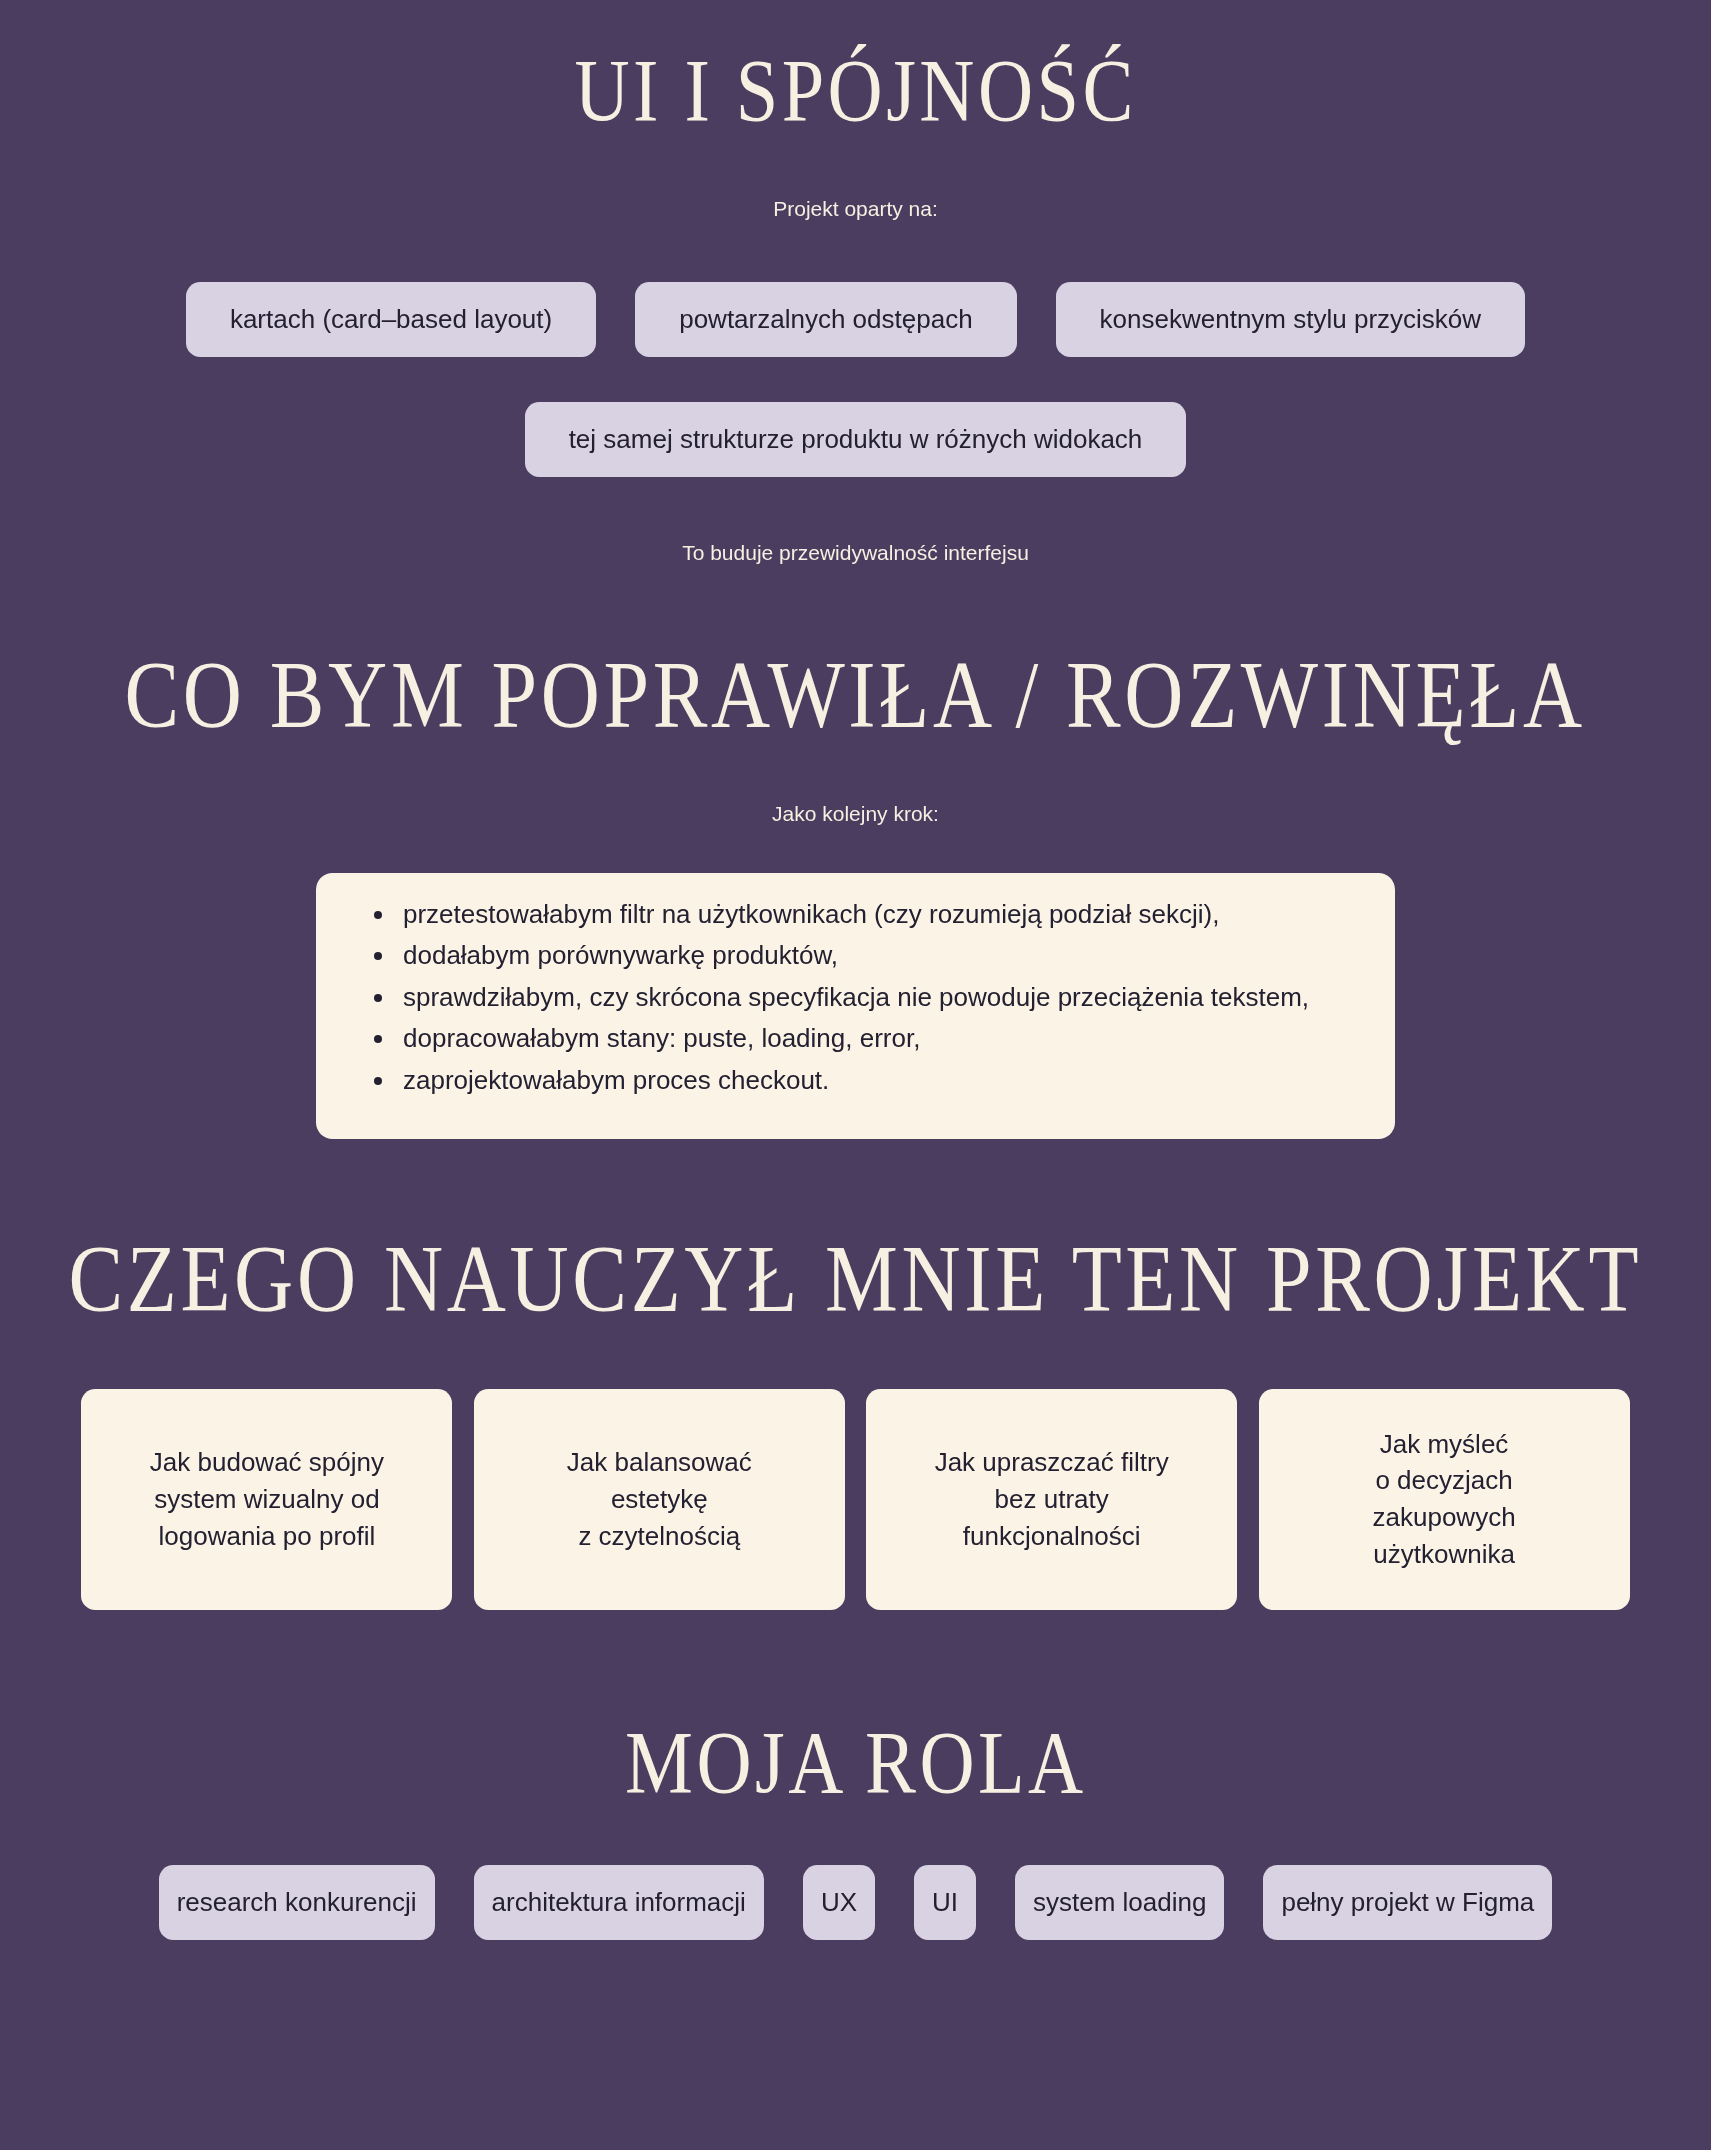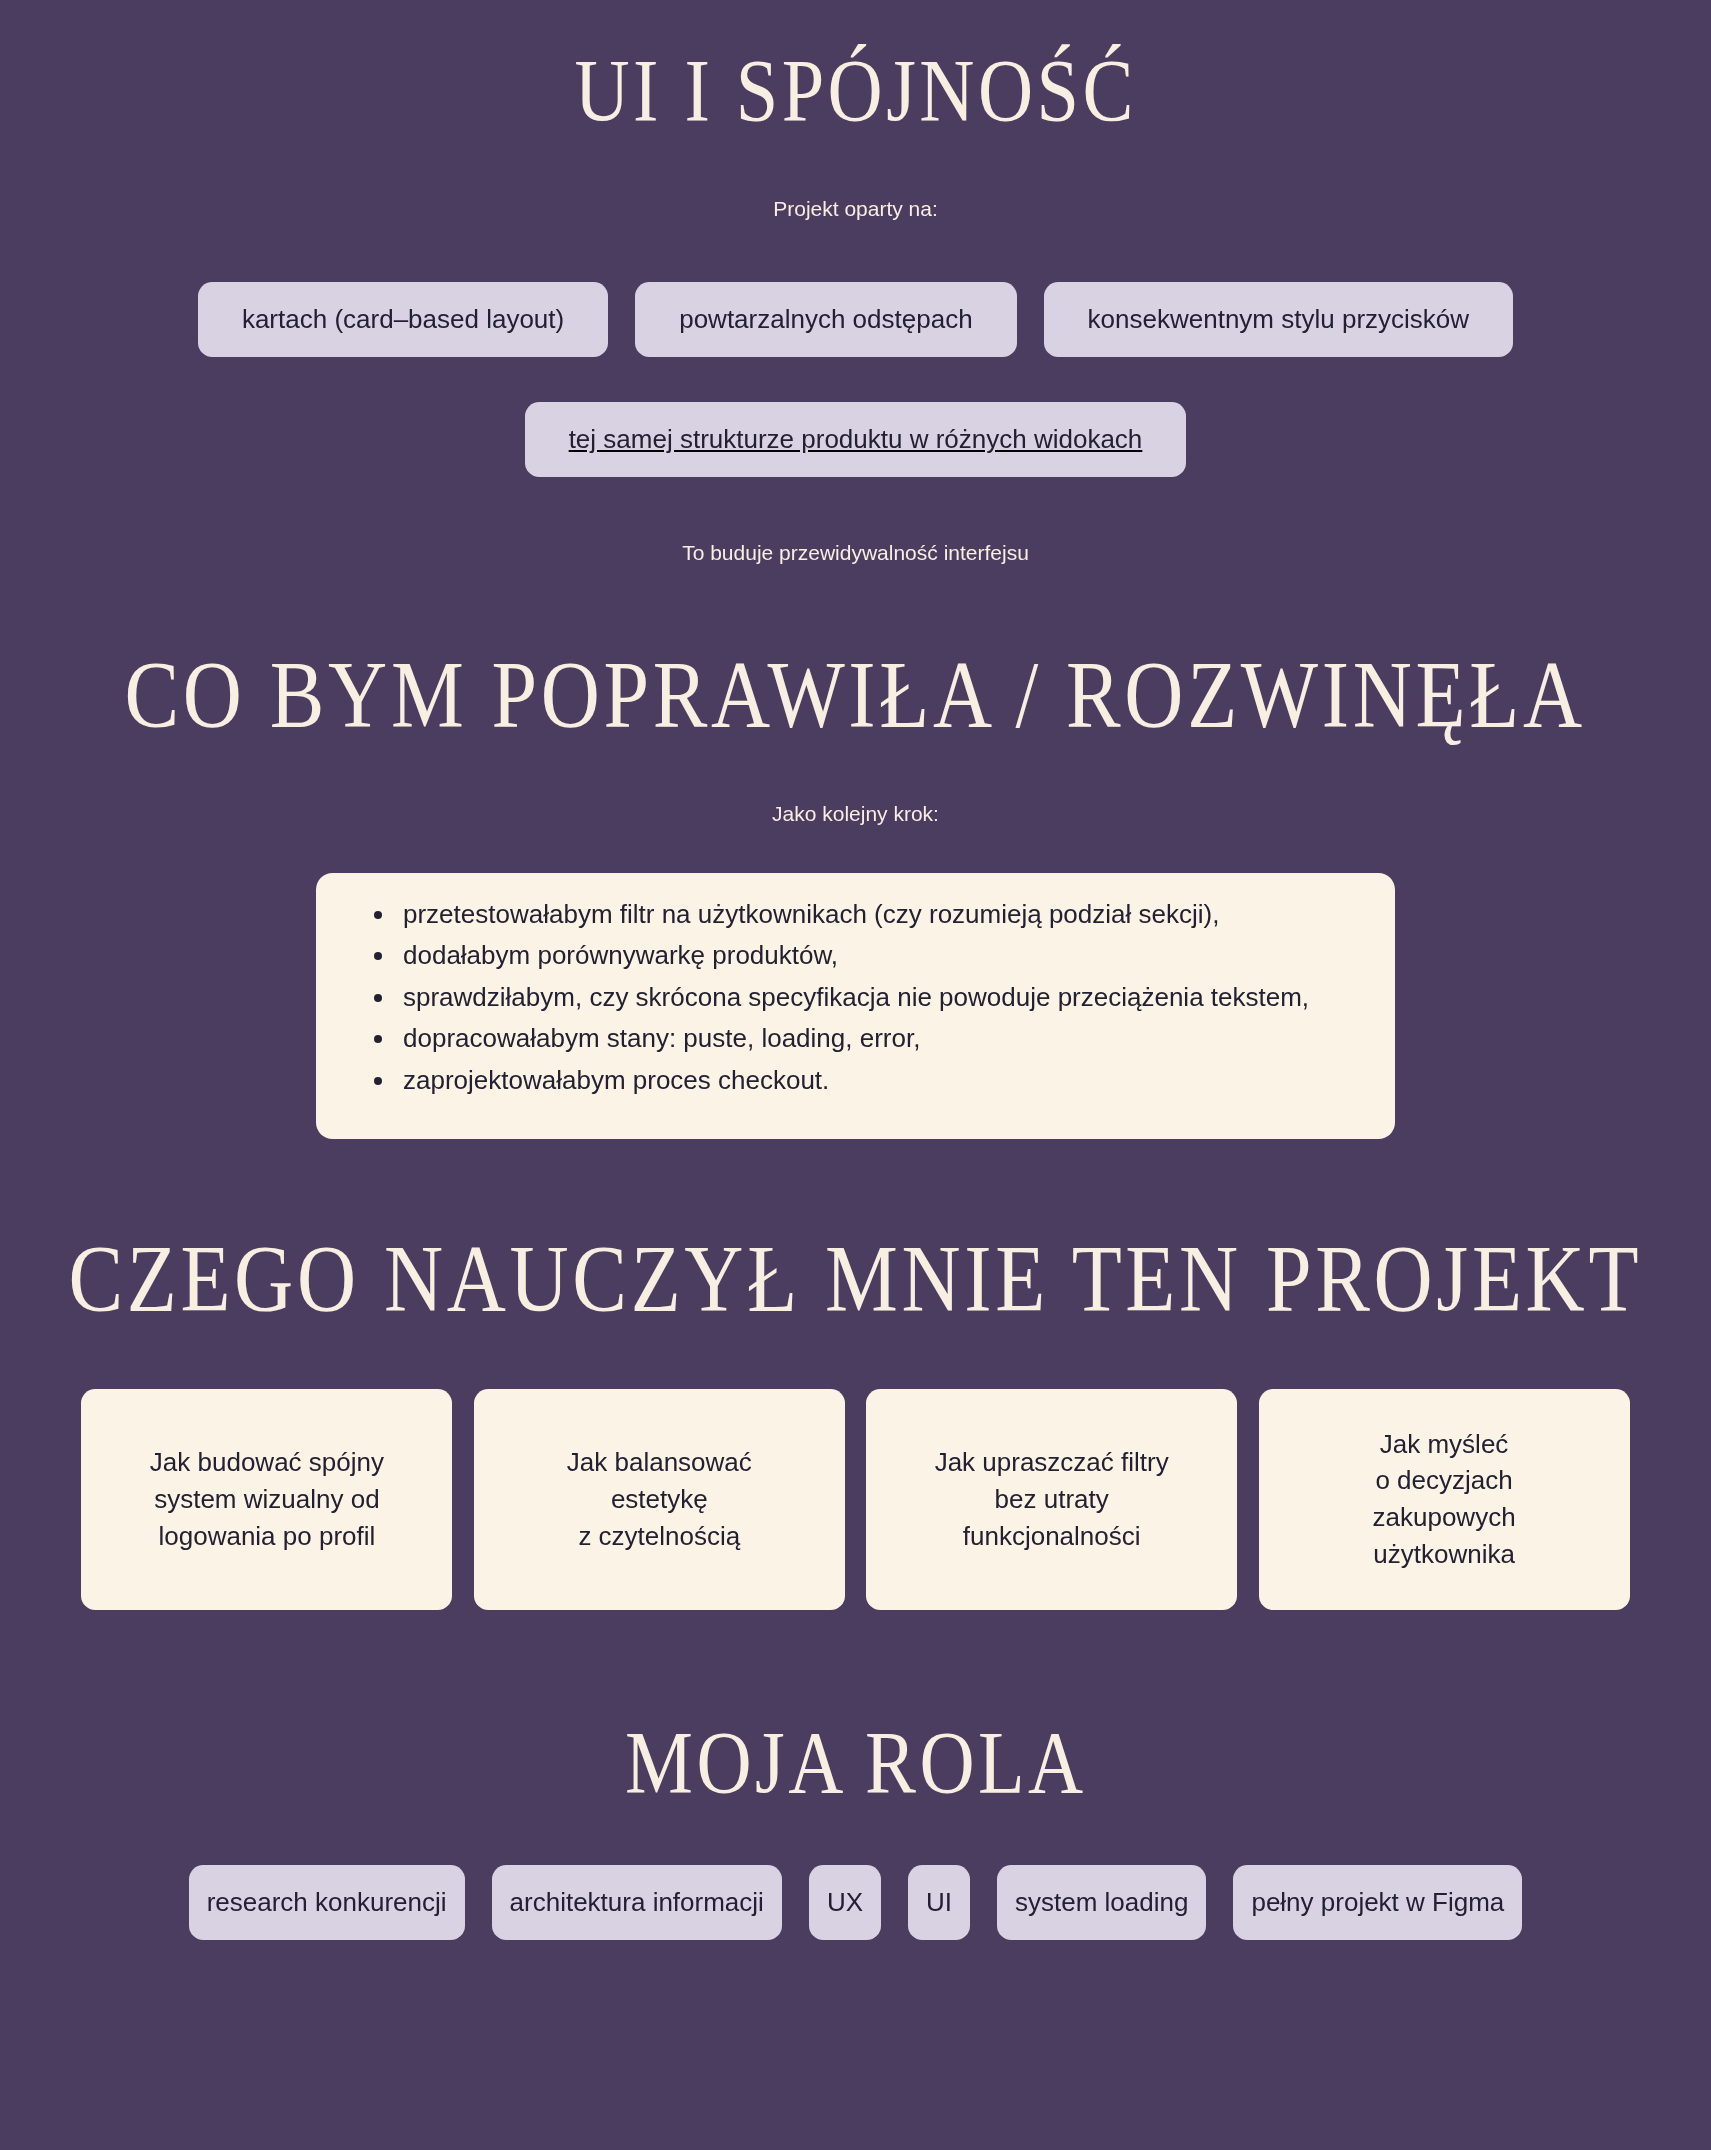--- a/index.html
+++ b/index.html
@@ -41,21 +41,21 @@
     line-height: 1.25;
     color: #F7EFE2;
     text-align: center;
   }
 
   .pill-row {
     display: flex;
     flex-direction: row;
     justify-content: flex-end;
     align-items: center;
-    gap: 27px;
+    gap: 39px;
   }
 
   .pill {
     height: 75px;
     display: flex;
     align-items: center;
     justify-content: center;
     background: #D8D2E2;
     color: #232031;
     border-radius: 14.3px;
@@ -103,21 +103,21 @@
     font-size: 26px;
     line-height: 1.42;
     white-space: pre-line;
     padding: 12px 18px;
   }
 
   
   .mt-h1      { margin-top: 43px; }
   .mt-sub1    { margin-top: 58px; }
   .mt-pills1  { margin-top: 59px; }
-  .mt-pills2  { margin-top: 45px; text-decoration: underline; }
+  .mt-pills2  { margin-top: 45px; }
   .mt-note1   { margin-top: 63px; }
   .mt-h2      { margin-top: 78px; }
   .mt-sub2    { margin-top: 55px; }
   .mt-card    { margin-top: 45px; }
   .mt-h3      { margin-top: 89px; }
   .mt-cards   { margin-top: 59px; }
   .mt-h4      { margin-top: 105px; }
   .mt-pills3  { margin-top: 55px; }
 </style>
 </head>

